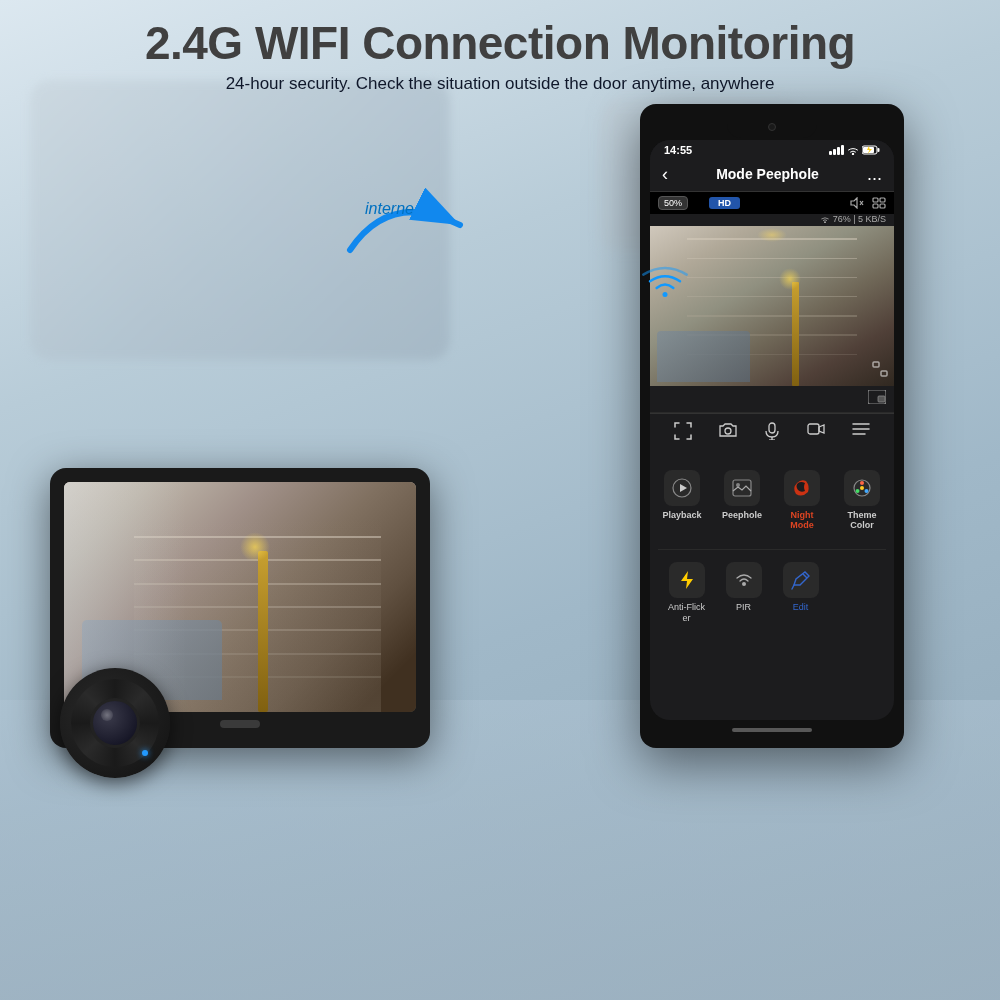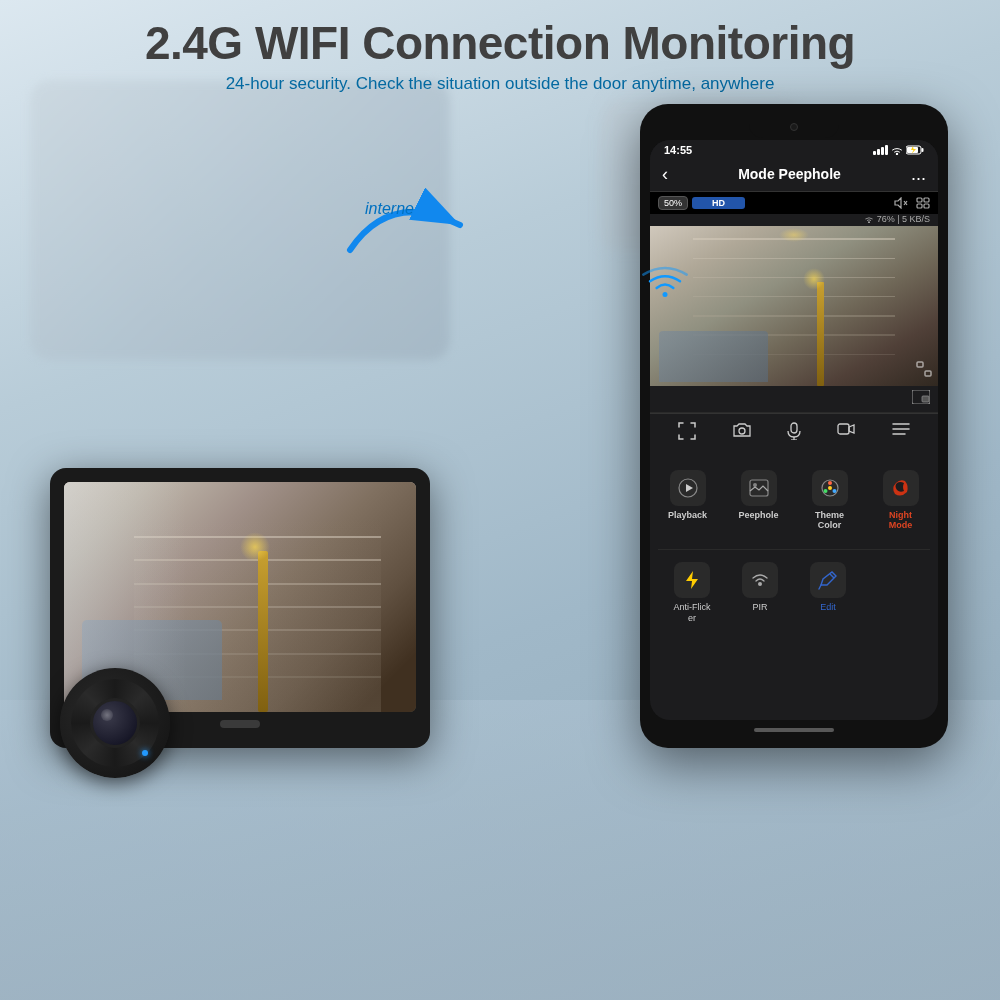--- a/index.html
+++ b/index.html
@@ -65,21 +65,21 @@
     }
     .header-title {
       font-size: 46px;
       font-weight: 900;
       color: #404040;
       line-height: 1.1;
       letter-spacing: -0.5px;
     }
     .header-subtitle {
       font-size: 17px;
-      color: #0369a1;
+      color: #0f172a;
       margin-top: 5px;
       font-weight: 400;
     }
 
     
     .main-area {
       display: flex;
       justify-content: space-between;
       align-items: flex-end;
       padding: 0 40px;
@@ -208,23 +208,23 @@
 
     
     .phone-container {
       width: 300px;
       flex-shrink: 0;
       margin-right: 20px;
       margin-bottom: 0;
     }
 
     .phone {
-      width: 308px;
+      width: 264px;
       background: #111;
-      border-radius: 28px;
+      border-radius: 16px;
       padding: 12px 10px;
       box-shadow: 0 15px 50px rgba(0,0,0,0.5);
       position: relative;
     }
 
     
     .phone-screen {
       background: #1c1c1e;
       border-radius: 20px;
       overflow: hidden;
@@ -284,35 +284,35 @@
     }
     .cam-feed-top-bar {
       display: flex;
       justify-content: space-between;
       align-items: center;
       padding: 4px 8px;
       background: #000;
     }
     .cam-badge {
       display: flex;
-      gap: 4px;
+      gap: 21px;
       align-items: center;
     }
     .badge-battery {
       background: #333;
       border-radius: 4px;
       padding: 1px 5px;
       font-size: 9px;
       color: #fff;
       border: 1px solid #555;
     }
     .badge-hd {
       background: #2255aa;
       border-radius: 3px;
-      padding: 1px 20px;
+      padding: 1px 9px;
       font-size: 9px;
       color: #fff;
       font-weight: 700;
     }
     .cam-feed-icons {
       display: flex;
       gap: 8px;
       align-items: center;
       color: #aaa;
       font-size: 12px;
@@ -670,38 +670,38 @@
                   <path d="M1 12 L6 8 L10 11 L14 7 L19 12" fill="none" stroke="#aaa" stroke-width="1.2"></path>
                   <circle cx="6" cy="6" r="2" fill="#aaa" opacity="0.7"></circle>
                 </svg>
               </div>
               <span class="grid-label">Peephole</span>
             </div>
 
             <div class="app-grid-item">
               <div class="grid-icon" style="background:#2a2a2a;">
                 <svg width="20" height="20" viewBox="0 0 20 20">
+                  <path d="M14 3 Q18 8 16 14 Q10 20 4 16 Q0 10 5 5 Q9 1 14 3Z" fill="#dd3311" opacity="0.9"></path>
+                  <path d="M13 5 Q11 9 13 13 Q9 15 6 12 Q3 8 6 5 Q9 3 13 5Z" fill="#1c1c1e"></path>
+                </svg>
+              </div>
+              <span class="grid-label" style="color:#dd4422;">Night<br>Mode</span>
+            </div>
+
+            <div class="app-grid-item">
+              <div class="grid-icon" style="background:#2a2a2a;">
+                <svg width="20" height="20" viewBox="0 0 20 20">
                   <circle cx="10" cy="10" r="8" fill="none" stroke="#888" stroke-width="1.2"></circle>
                   <circle cx="10" cy="5" r="2" fill="#ff6644"></circle>
                   <circle cx="14.5" cy="13" r="2" fill="#44aaff"></circle>
                   <circle cx="5.5" cy="13" r="2" fill="#44dd66"></circle>
                   <circle cx="10" cy="10" r="2" fill="#ffcc22"></circle>
                 </svg>
               </div>
               <span class="grid-label">Theme<br>Color</span>
-            </div>
-
-            <div class="app-grid-item">
-              <div class="grid-icon" style="background:#2a2a2a;">
-                <svg width="20" height="20" viewBox="0 0 20 20">
-                  <path d="M14 3 Q18 8 16 14 Q10 20 4 16 Q0 10 5 5 Q9 1 14 3Z" fill="#dd3311" opacity="0.9"></path>
-                  <path d="M13 5 Q11 9 13 13 Q9 15 6 12 Q3 8 6 5 Q9 3 13 5Z" fill="#1c1c1e"></path>
-                </svg>
-              </div>
-              <span class="grid-label" style="color:#dd4422;">Night<br>Mode</span>
             </div>
           </div>
 
           <div style="height:1px;background:#2a2a2a;margin:0 8px;"></div>
 
           <div class="app-grid-row2">
 
             <div class="app-grid-item">
               <div class="grid-icon" style="background:#2a2a2a;">
                 <svg width="20" height="20" viewBox="0 0 20 20">

